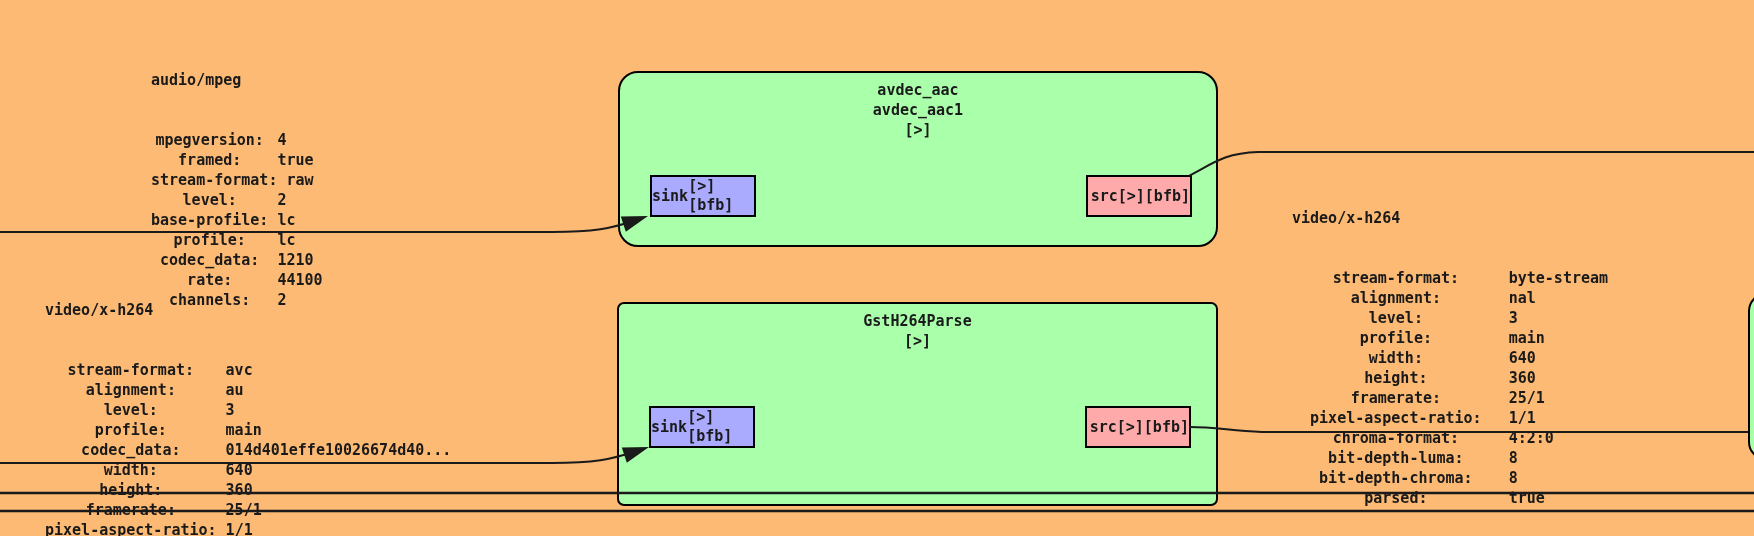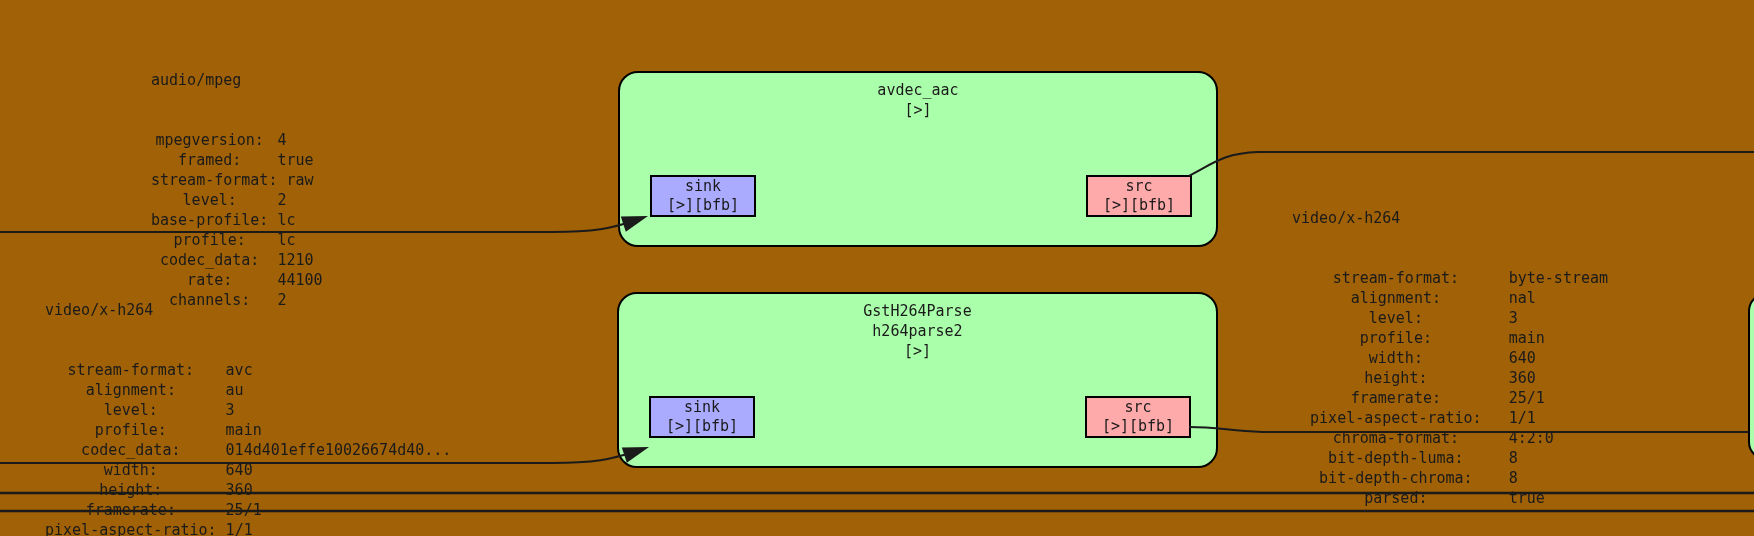--- a/index.html
+++ b/index.html
@@ -1,25 +1,26 @@
 <!DOCTYPE html>
 <html style="--element-fill: #aaffaa; --sink-pad-fill: #aaaaff; --src-pad-fill: #ffaaaa; --border-color: #000000; --edge-color: #1a1a1a;"><head>
 <meta charset="utf-8">
 <style>
   html, body { margin: 0; padding: 0; background: #ffffff; }
   #canvas {
     position: relative;
     width: 1754px;
     height: 536px;
-    background: #a16207;
+    background: #fdba74;
     overflow: hidden;
     font-family: "DejaVu Sans Mono", "Liberation Mono", monospace;
     font-size: 15px;
     line-height: 20px;
     color: #1a1a1a;
+    font-weight: bold;
   }
 
   
   .caps { position: absolute; white-space: pre; }
   .caps-title { white-space: pre; }
   .crow { white-space: pre; }
   .ck { display: inline-block; min-width: calc(var(--kw) + 1ch); text-align: center; white-space: pre; }
   .cv { margin-left: 1ch; white-space: pre; }
   .caps--audio  { --kw: 12ch; left: 151px; top: 30px; }
   .caps--vleft  { --kw: 18ch; left: 45px;  top: 260px; }
@@ -27,30 +28,30 @@
 
   
   .element {
     position: absolute;
     background: var(--element-fill, #aaffaa);
     border: 2px solid var(--border-color, #000000);
     border-radius: 20px;
     box-sizing: border-box;
   }
   .element--avdec { left: 618px; top: 71px;  width: 600px; height: 176px; }
-  .element--parse { left: 617px; top: 292px; width: 601px; height: 176px; }
+  .element--parse { left: 617px; top: 302px; width: 601px; height: 204px; border-radius: 7px; }
   .element-titles { padding-top: 7px; text-align: center; }
 
   .pad {
     position: absolute;
     width: 106px; height: 42px;
     top: 102px;
     border: 2px solid var(--border-color, #000000);
     box-sizing: border-box;
-    display: flex; flex-direction: column;
+    display: flex; flex-direction: row;
     align-items: center; justify-content: center;
     line-height: 19px;
   }
   .pad--sink { left: 30px;  background: var(--sink-pad-fill, #aaaaff); }
   .pad--src  { left: 466px; background: var(--src-pad-fill, #ffaaaa); justify-content: flex-end; }
 
   
   .element--partial {
     left: 1748px; top: 293px; width: 30px; height: 167px;
     border-radius: 18px 0 0 18px;
@@ -82,36 +83,36 @@
   </div>
 
   <div class="caps caps--vright">
     <div class="caps-title">video/x-h264</div>
     <div><div class="crow"><span class="ck">stream-format:</span><span class="cv">byte-stream</span></div><div class="crow"><span class="ck">alignment:</span><span class="cv">nal</span></div><div class="crow"><span class="ck">level:</span><span class="cv">3</span></div><div class="crow"><span class="ck">profile:</span><span class="cv">main</span></div><div class="crow"><span class="ck">width:</span><span class="cv">640</span></div><div class="crow"><span class="ck">height:</span><span class="cv">360</span></div><div class="crow"><span class="ck">framerate:</span><span class="cv">25/1</span></div><div class="crow"><span class="ck">pixel-aspect-ratio:</span><span class="cv">1/1</span></div><div class="crow"><span class="ck">chroma-format:</span><span class="cv">4:2:0</span></div><div class="crow"><span class="ck">bit-depth-luma:</span><span class="cv">8</span></div><div class="crow"><span class="ck">bit-depth-chroma:</span><span class="cv">8</span></div><div class="crow"><span class="ck">parsed:</span><span class="cv">true</span></div></div>
   </div>
 
   <div class="element element--avdec">
     <div class="element-titles">
       <div>avdec_aac</div>
+      <div>avdec_aac1</div>
       <div>[&gt;]</div>
     </div>
     <div class="pad pad--sink">
       <div>sink</div>
       <div>[&gt;][bfb]</div>
     </div>
     <div class="pad pad--src">
       <div>src</div>
       <div>[&gt;][bfb]</div>
     </div>
   </div>
 
   <div class="element element--parse">
     <div class="element-titles">
       <div>GstH264Parse</div>
-      <div>h264parse2</div>
       <div>[&gt;]</div>
     </div>
     <div class="pad pad--sink">
       <div>sink</div>
       <div>[&gt;][bfb]</div>
     </div>
     <div class="pad pad--src">
       <div>src</div>
       <div>[&gt;][bfb]</div>
     </div>

